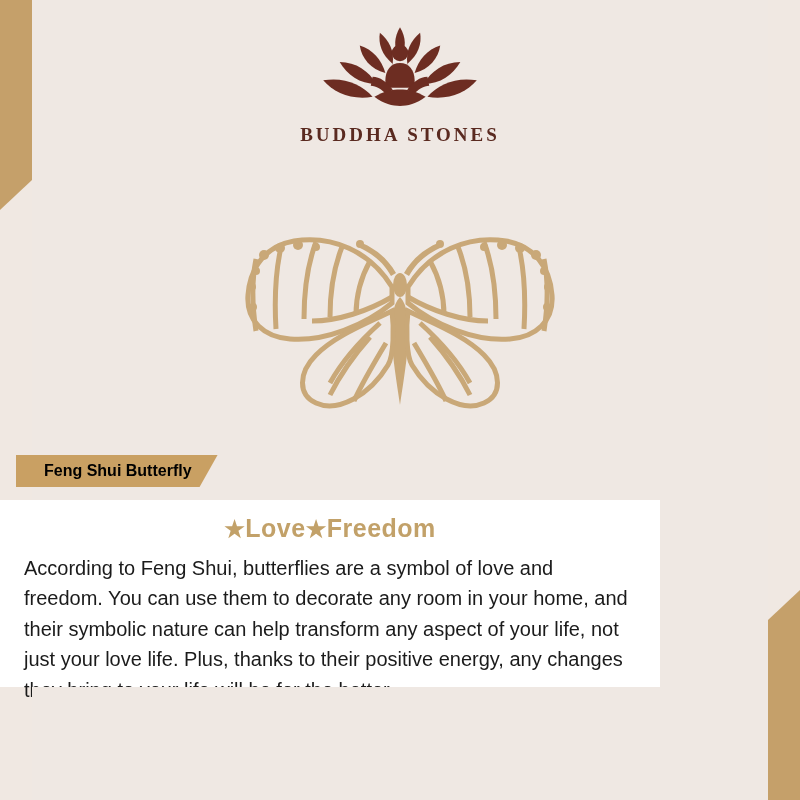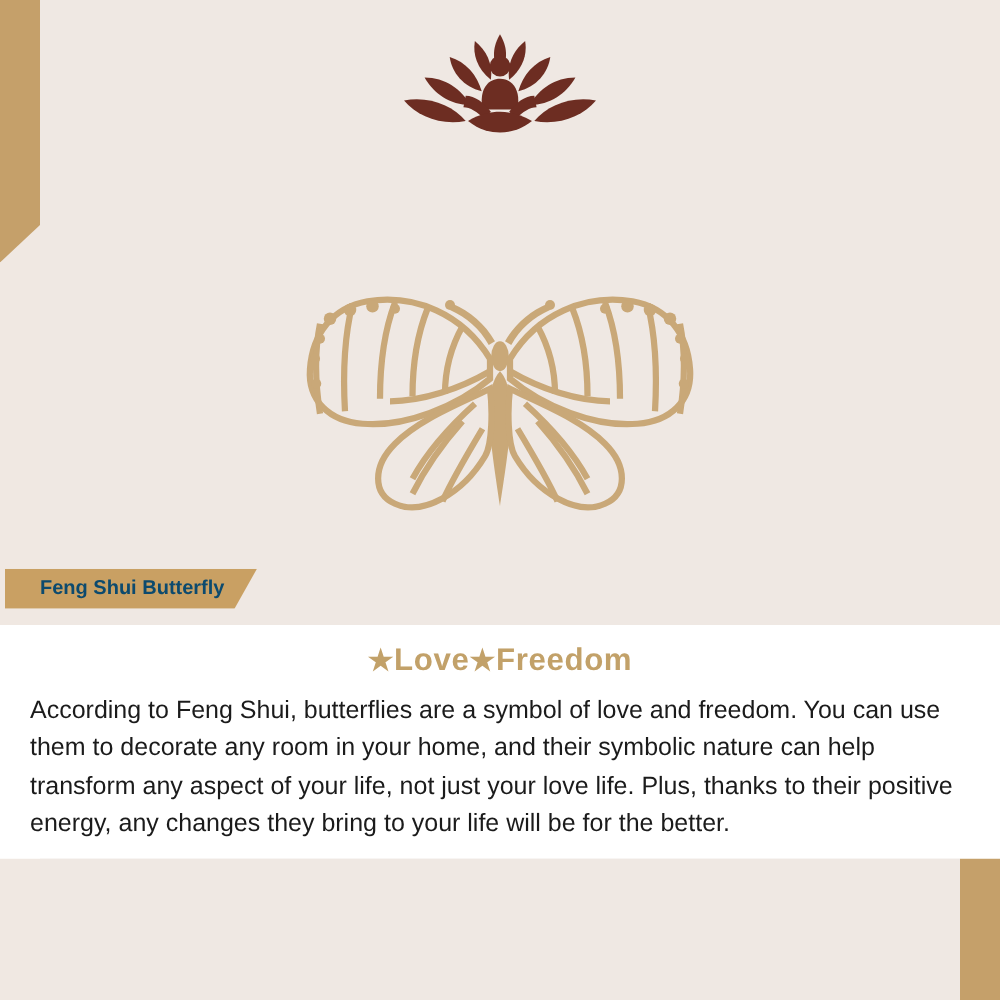--- a/index.html
+++ b/index.html
@@ -117,38 +117,38 @@
     height: 240px;
     display: flex;
     align-items: center;
     justify-content: center;
   }
 
   
   .label-tab {
     position: absolute;
     top: 455px;
-    left: 4px;
+    left: 16px;
     height: 32px;
     padding: 0 26px 0 28px;
     background: #c9a063;
-    color: #0c4a6e;
+    color: #000000;
     font-size: 16px;
     font-weight: bold;
     display: flex;
     align-items: center;
     clip-path: polygon(0 0, 100% 0, calc(100% - 18px) 100%, 0 100%);
   }
 
   
   .body-panel {
     position: absolute;
     top: 500px;
     left: 0;
-    width: 800px;
+    width: 660px;
     height: 187px;
     background: #ffffff;
   }
   .subtitle {
     margin: 14px 0 0 0;
     text-align: center;
     font-size: 25px;
     font-weight: bold;
     color: #c2a169;
     letter-spacing: 0.5px;
@@ -202,20 +202,21 @@
         </g>
 
         <g fill="#6d2d22">
           <circle cx="100" cy="36" r="9"></circle>
           <path d="M100 47 C90 47 84 55 84 66 L84 74 L116 74 L116 66 C116 55 110 47 100 47 Z"></path>
           <path d="M70 62 C78 62 86 68 92 76 L86 82 C80 76 74 72 68 72 Z"></path>
           <path d="M130 62 C122 62 114 68 108 76 L114 82 C120 76 126 72 132 72 Z"></path>
           <path d="M72 84 C82 78 92 76 100 76 C108 76 118 78 128 84 C118 92 108 94 100 94 C92 94 82 92 72 84 Z"></path>
         </g>
       </svg>
+      <div class="logo-text">BUDDHA STONES</div>
     </div>
 
 
     <div class="butterfly-area">
       <svg width="360" height="220" viewBox="0 0 360 220">
         <g fill="#c9a878">
 
           <ellipse cx="180" cy="70" rx="7" ry="12"></ellipse>
           <path d="M180 82 C172 90 170 110 172 130 C174 152 178 176 180 190 C182 176 186 152 188 130 C190 110 188 90 180 82 Z"></path>
 

